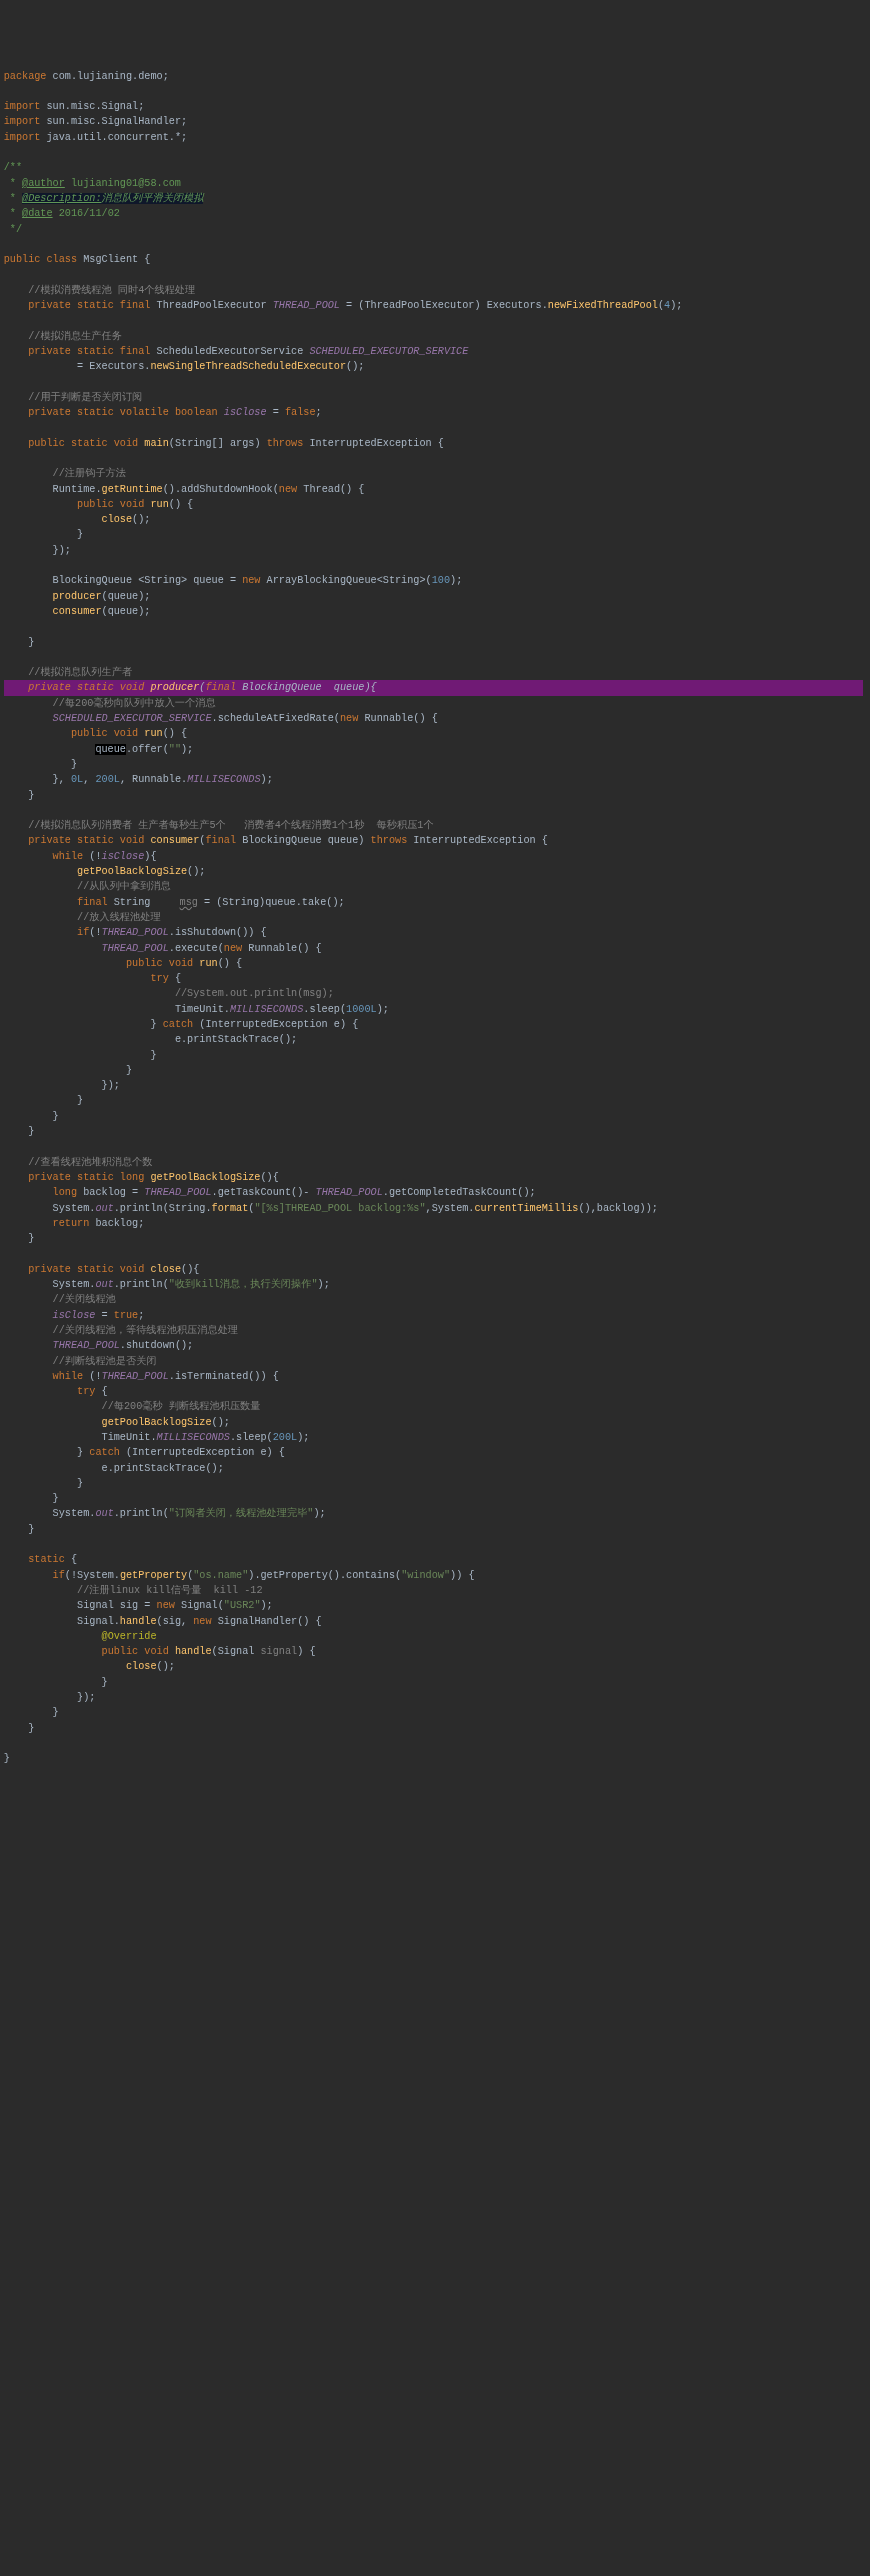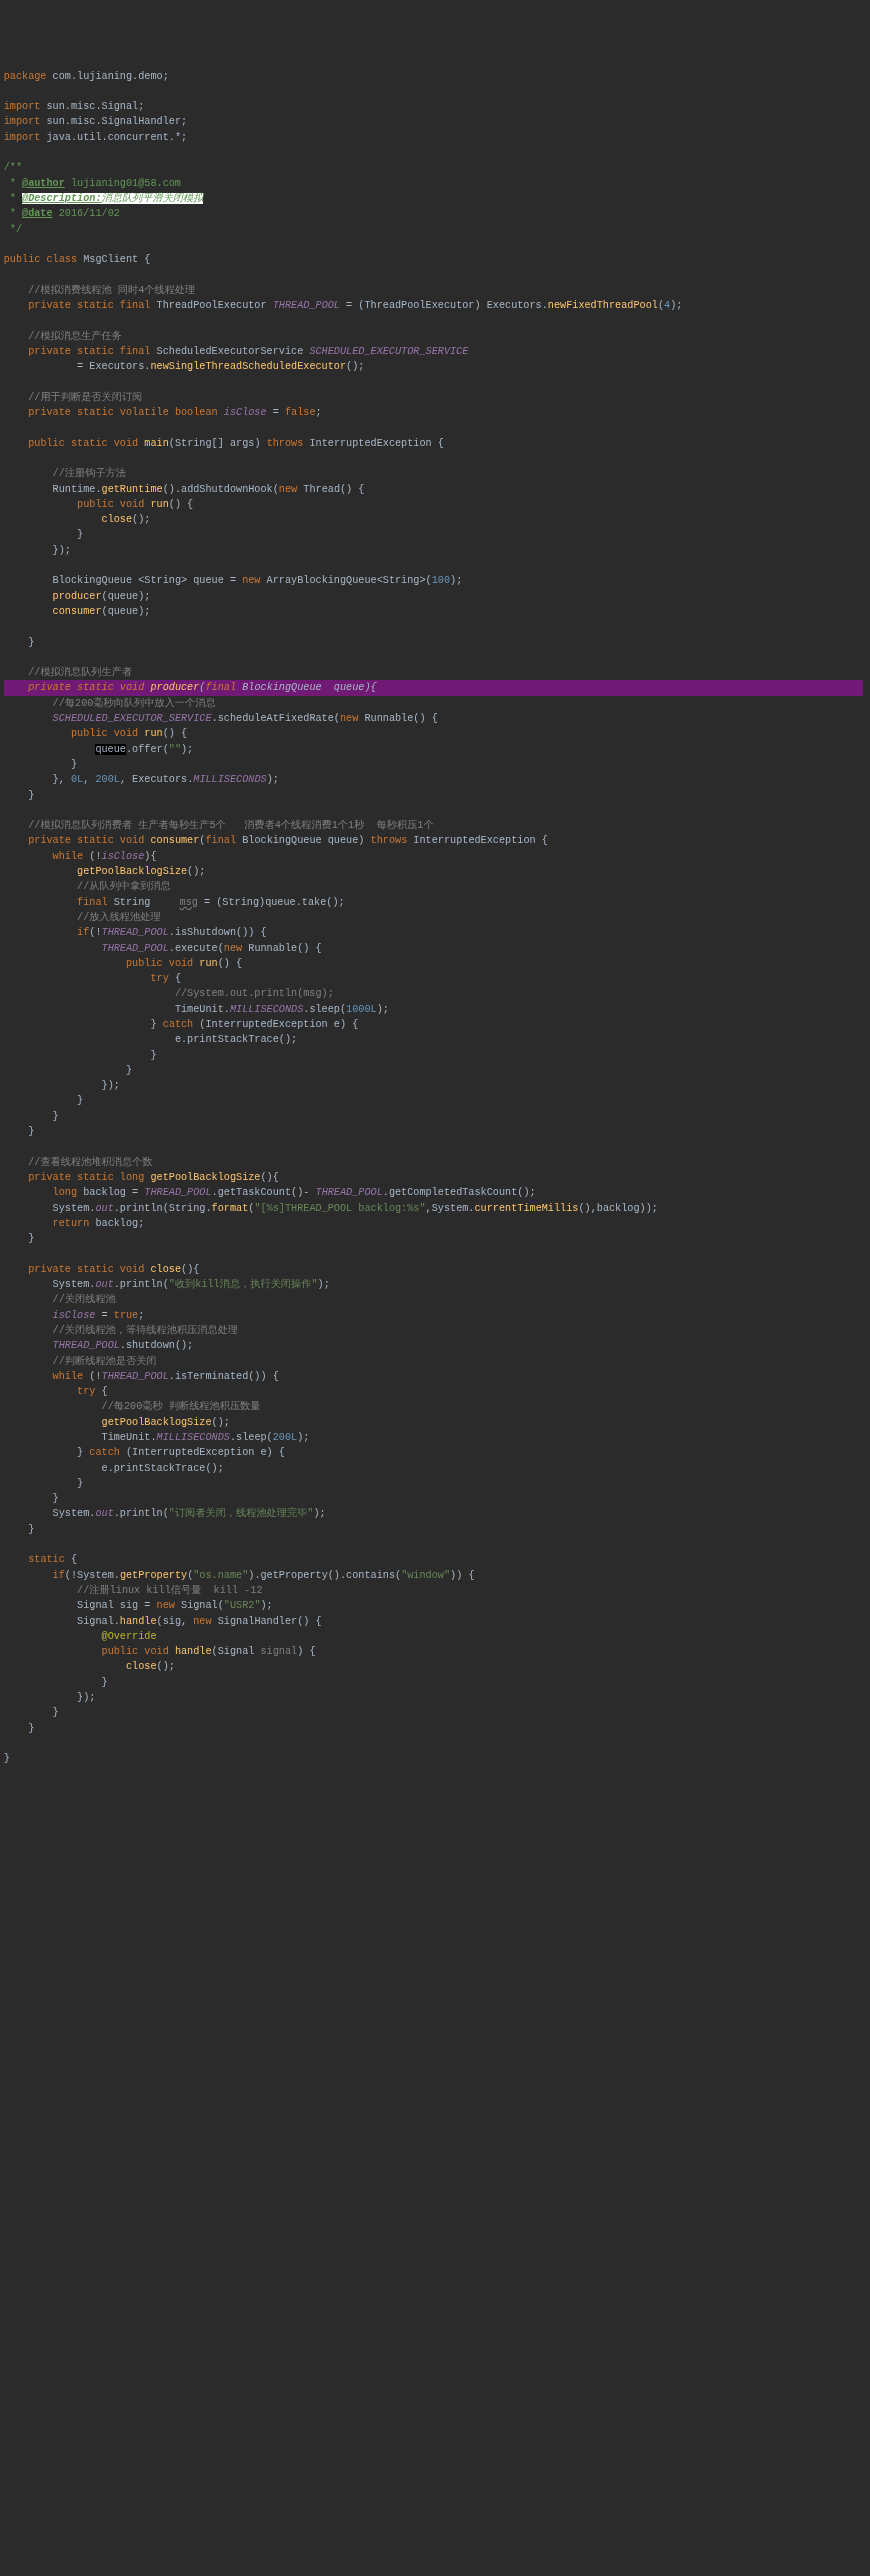--- a/index.html
+++ b/index.html
@@ -15,22 +15,22 @@
     overflow-x: hidden;
   }
   .kw { color: #cc7832; text-align: right; }
   .str { color: #6a8759; }
   .cmt { color: #808080; }
   .num { color: #6897bb; }
   .fn { color: #ffc66d; }
   .italic { font-style: italic; color: #9876aa; }
   .ann { color: #bbb529; }
   .javadoc { color: #629755; }
-  .javadoc-tag { color: #629755; font-weight: bold; text-decoration: underline; }
-  .javadoc-hl { background: #ffffff; color: #629755; font-style: italic; }
+  .javadoc-tag { color: #629755; font-weight: normal; text-decoration: underline; }
+  .javadoc-hl { background: #0f172a; color: #629755; font-style: italic; }
   .hl-line { background: #701a75; display: inline-block; width: 100%; font-style: italic; }
   .warn-bg { background: #000000; }
   .warn-uline { text-decoration: underline wavy #808080; margin-left: 23px; }
   .unused { color: #808080; }
 </style>
 </head>
 <body>
 
 
 
@@ -73,21 +73,21 @@
 
     <span>}</span>
 
     <span class="cmt">//模拟消息队列生产者</span>
 <span class="hl-line">    <span class="kw">private static void </span><span class="fn">producer</span><span>(</span><span class="kw">final </span><span>BlockingQueue  queue){</span></span>
         <span class="cmt">//每200毫秒向队列中放入一个消息</span>
         <span><span class="italic">SCHEDULED_EXECUTOR_SERVICE</span><span>.scheduleAtFixedRate(</span><span class="kw">new </span><span>Runnable() {</span></span>
            <span><span class="kw">public void </span><span class="fn">run</span><span>() {</span></span>
                <span><span class="warn-bg">queue</span><span>.offer(</span><span class="str">""</span><span>);</span></span>
            <span>}</span>
-        <span><span>}, </span><span class="num">0L</span><span>, </span><span class="num">200L</span><span>, Executors.</span><span class="italic">MILLISECONDS</span><span>);</span></span>
+        <span><span>}, </span><span class="num">0L</span><span>, </span><span class="num">200L</span><span>, Runnable.</span><span class="italic">MILLISECONDS</span><span>);</span></span>
     <span>}</span>
 
     <span class="cmt">//模拟消息队列消费者 生产者每秒生产5个   消费者4个线程消费1个1秒  每秒积压1个</span>
     <span><span class="kw">private static void </span><span class="fn">consumer</span><span>(</span><span class="kw">final </span><span>BlockingQueue queue) </span><span class="kw">throws </span><span>InterruptedException {</span></span>
         <span><span class="kw">while </span><span>(!</span><span class="italic">isClose</span><span>){</span></span>
             <span><span class="fn">getPoolBacklogSize</span><span>();</span></span>
             <span class="cmt">//从队列中拿到消息</span>
             <span><span class="kw">final </span><span>String </span><span class="warn-uline unused">msg</span><span> = (String)queue.take();</span></span>
             <span class="cmt">//放入线程池处理</span>
             <span><span class="kw">if</span><span>(!</span><span class="italic">THREAD_POOL</span><span>.isShutdown()) {</span></span>

